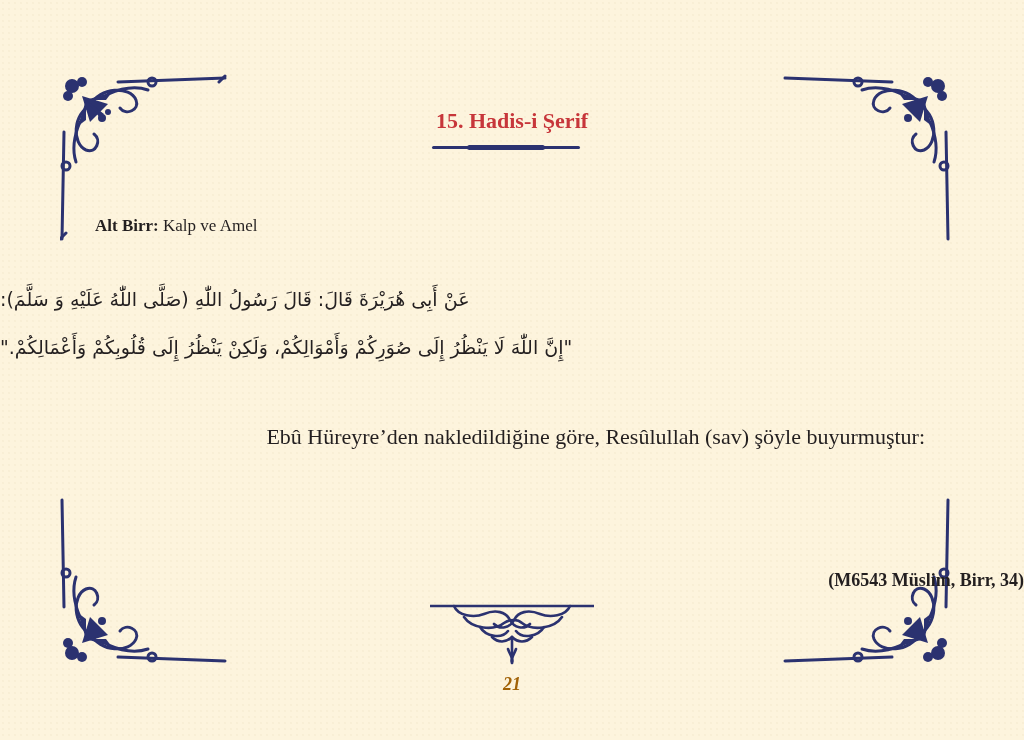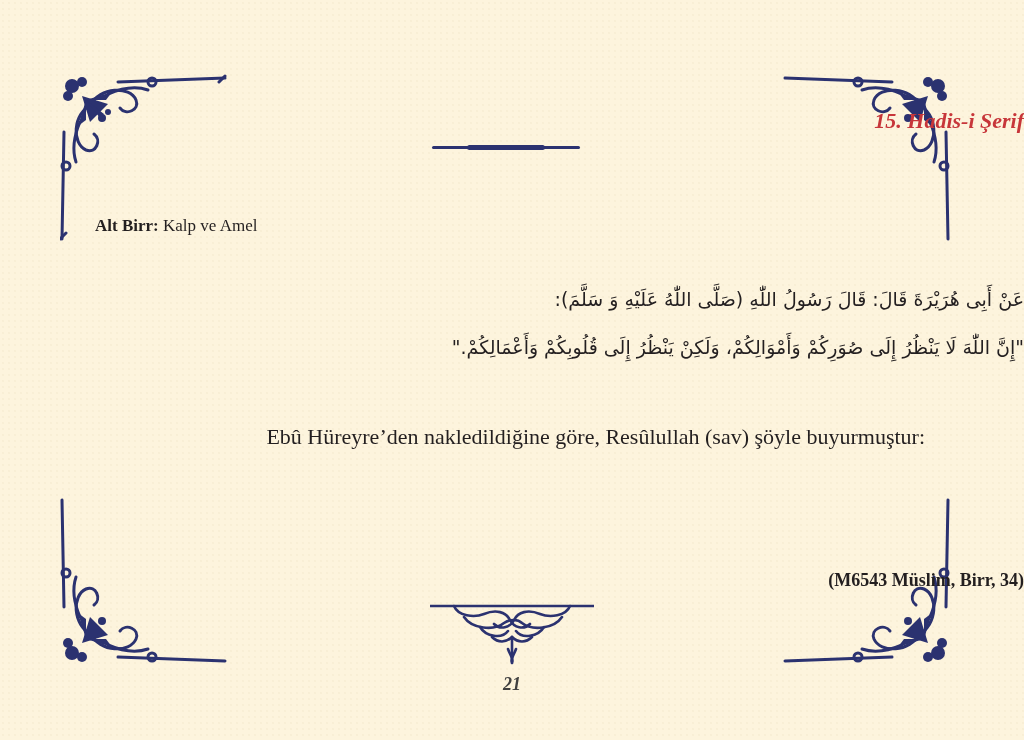--- a/index.html
+++ b/index.html
@@ -12,52 +12,52 @@
       color:#231f20;
     }
     .corner { position:absolute; width:170px; height:170px; }
     .corner svg { width:100%; height:100%; display:block; }
     #c-tl { left:60px; top:74px; }
     #c-tr { left:780px; top:74px; transform:scaleX(-1); }
     #c-bl { left:60px; top:495px; transform:scaleY(-1); }
     #c-br { left:780px; top:495px; transform:scale(-1,-1); }
 
     .title {
-      position:absolute; left:0; width:1024px; top:108px; text-align:right;
-      font-weight:bold; font-style:italic; font-size:22px; color:#c7363a;
+      position:absolute; left:0; width:1024px; top:108px; text-align:center;
+      font-weight:bold; font-size:22px; color:#c7363a;
     }
     .title-rule {
       position:absolute; left:432px; top:146px; width:148px; height:3px;
       background:#2b3270; border-radius:2px;
     }
     .title-rule::after {
       content:""; position:absolute; left:35px; right:35px; top:-1px; height:5px;
       background:#2b3270; border-radius:3px;
     }
     .meta { position:absolute; left:95px; top:212px; font-size:17px; line-height:28px; }
     .meta b { font-weight:bold; }
 
     .arabic {
-      position:absolute; left:0; width:1024px; text-align:right; direction:rtl;
+      position:absolute; left:0; width:1024px; text-align:left; direction:rtl;
       font-family: "DejaVu Sans", sans-serif; font-size:19px; color:#231f20;
     }
     #ar1 { top:288px; }
     #ar2 { top:336px; }
 
     .translation { position:absolute; left:95px; top:425px; font-size:22px; line-height:24px; width:830px;text-align:right; }
     .translation .quote { font-style:italic; }
 
     .source {
       position:absolute; left:0; width:1024px; top:570px; text-align:right;
       font-weight:bold; font-size:18px;
     }
     .flourish { position:absolute; left:430px; top:603px; width:164px; height:62px; }
     .page-num {
       position:absolute; left:0; width:1024px; top:674px; text-align:center;
-      font-weight:bold; font-style:italic; font-size:18px; color:#404040;
+      font-weight:bold; font-style:italic; font-size:18px; color:#a16207;
     }
   </style>
 </head>
 <body>
 
 <div class="corner" id="c-tl">
   <svg viewBox="0 0 170 170">
     <g fill="none" stroke="#2b3270" stroke-width="3" stroke-linecap="round">
       <path d="M58 8 L165 4"></path>
       <path d="M4 58 L2 165"></path>

